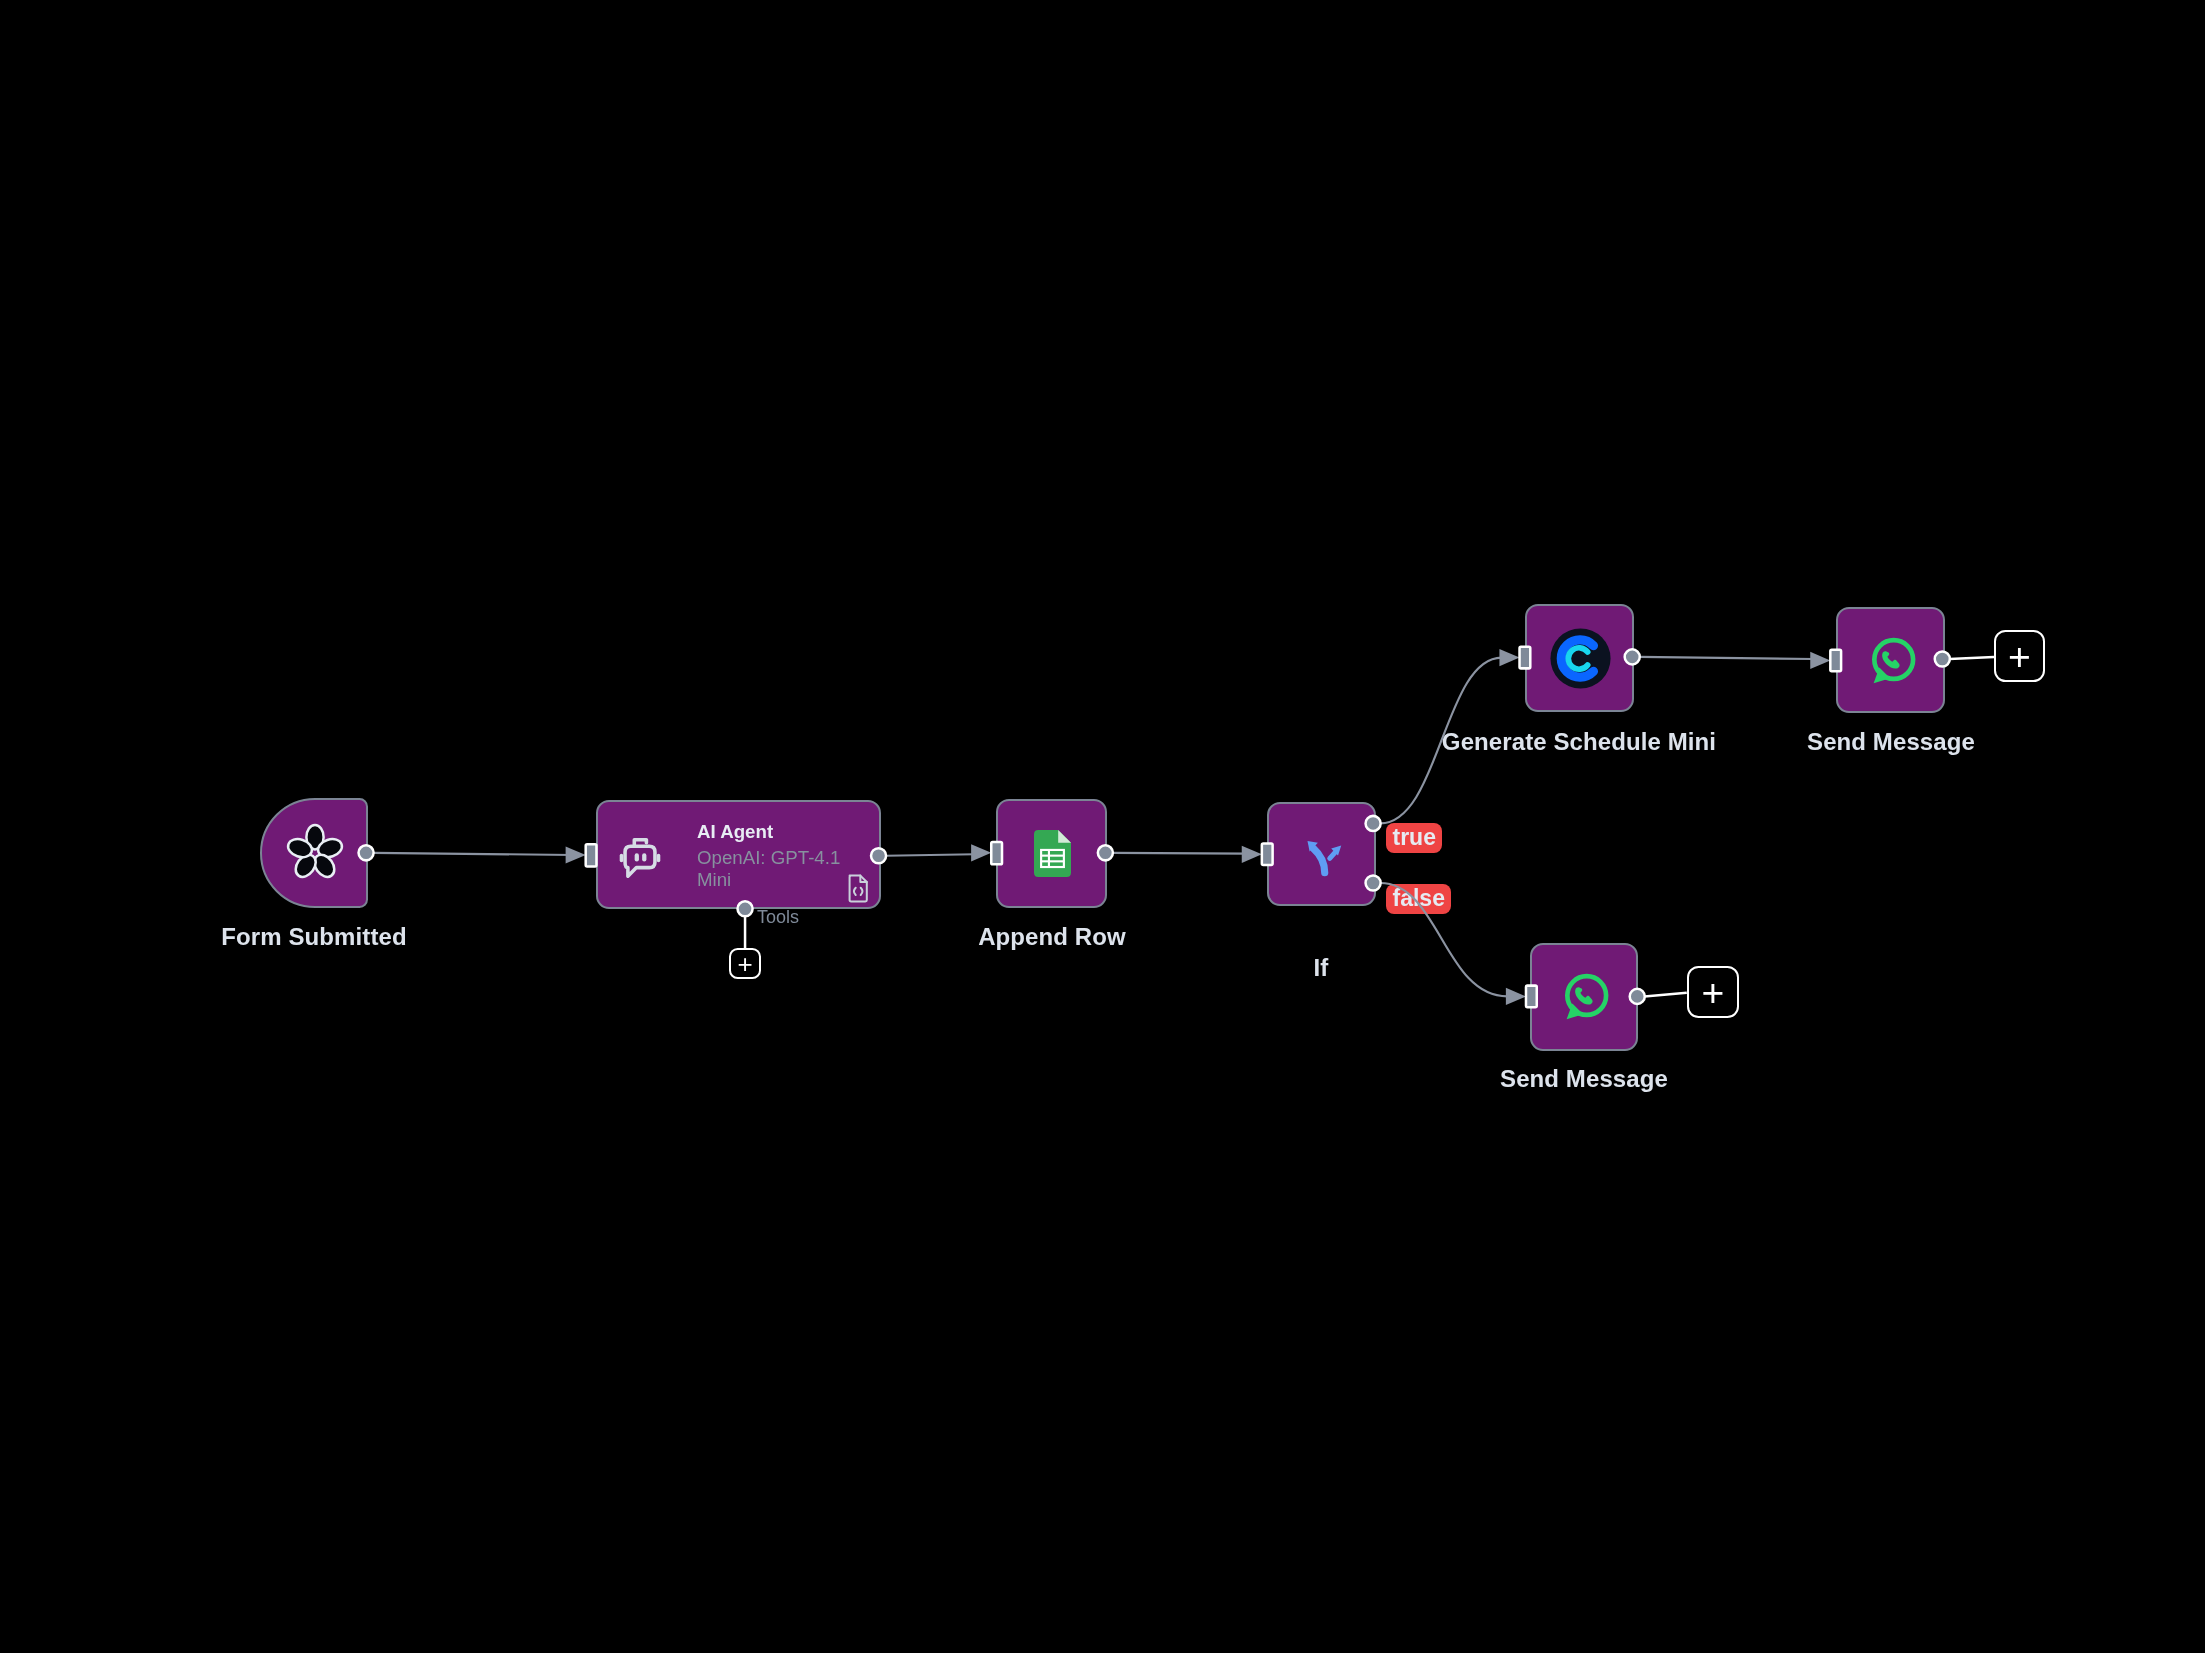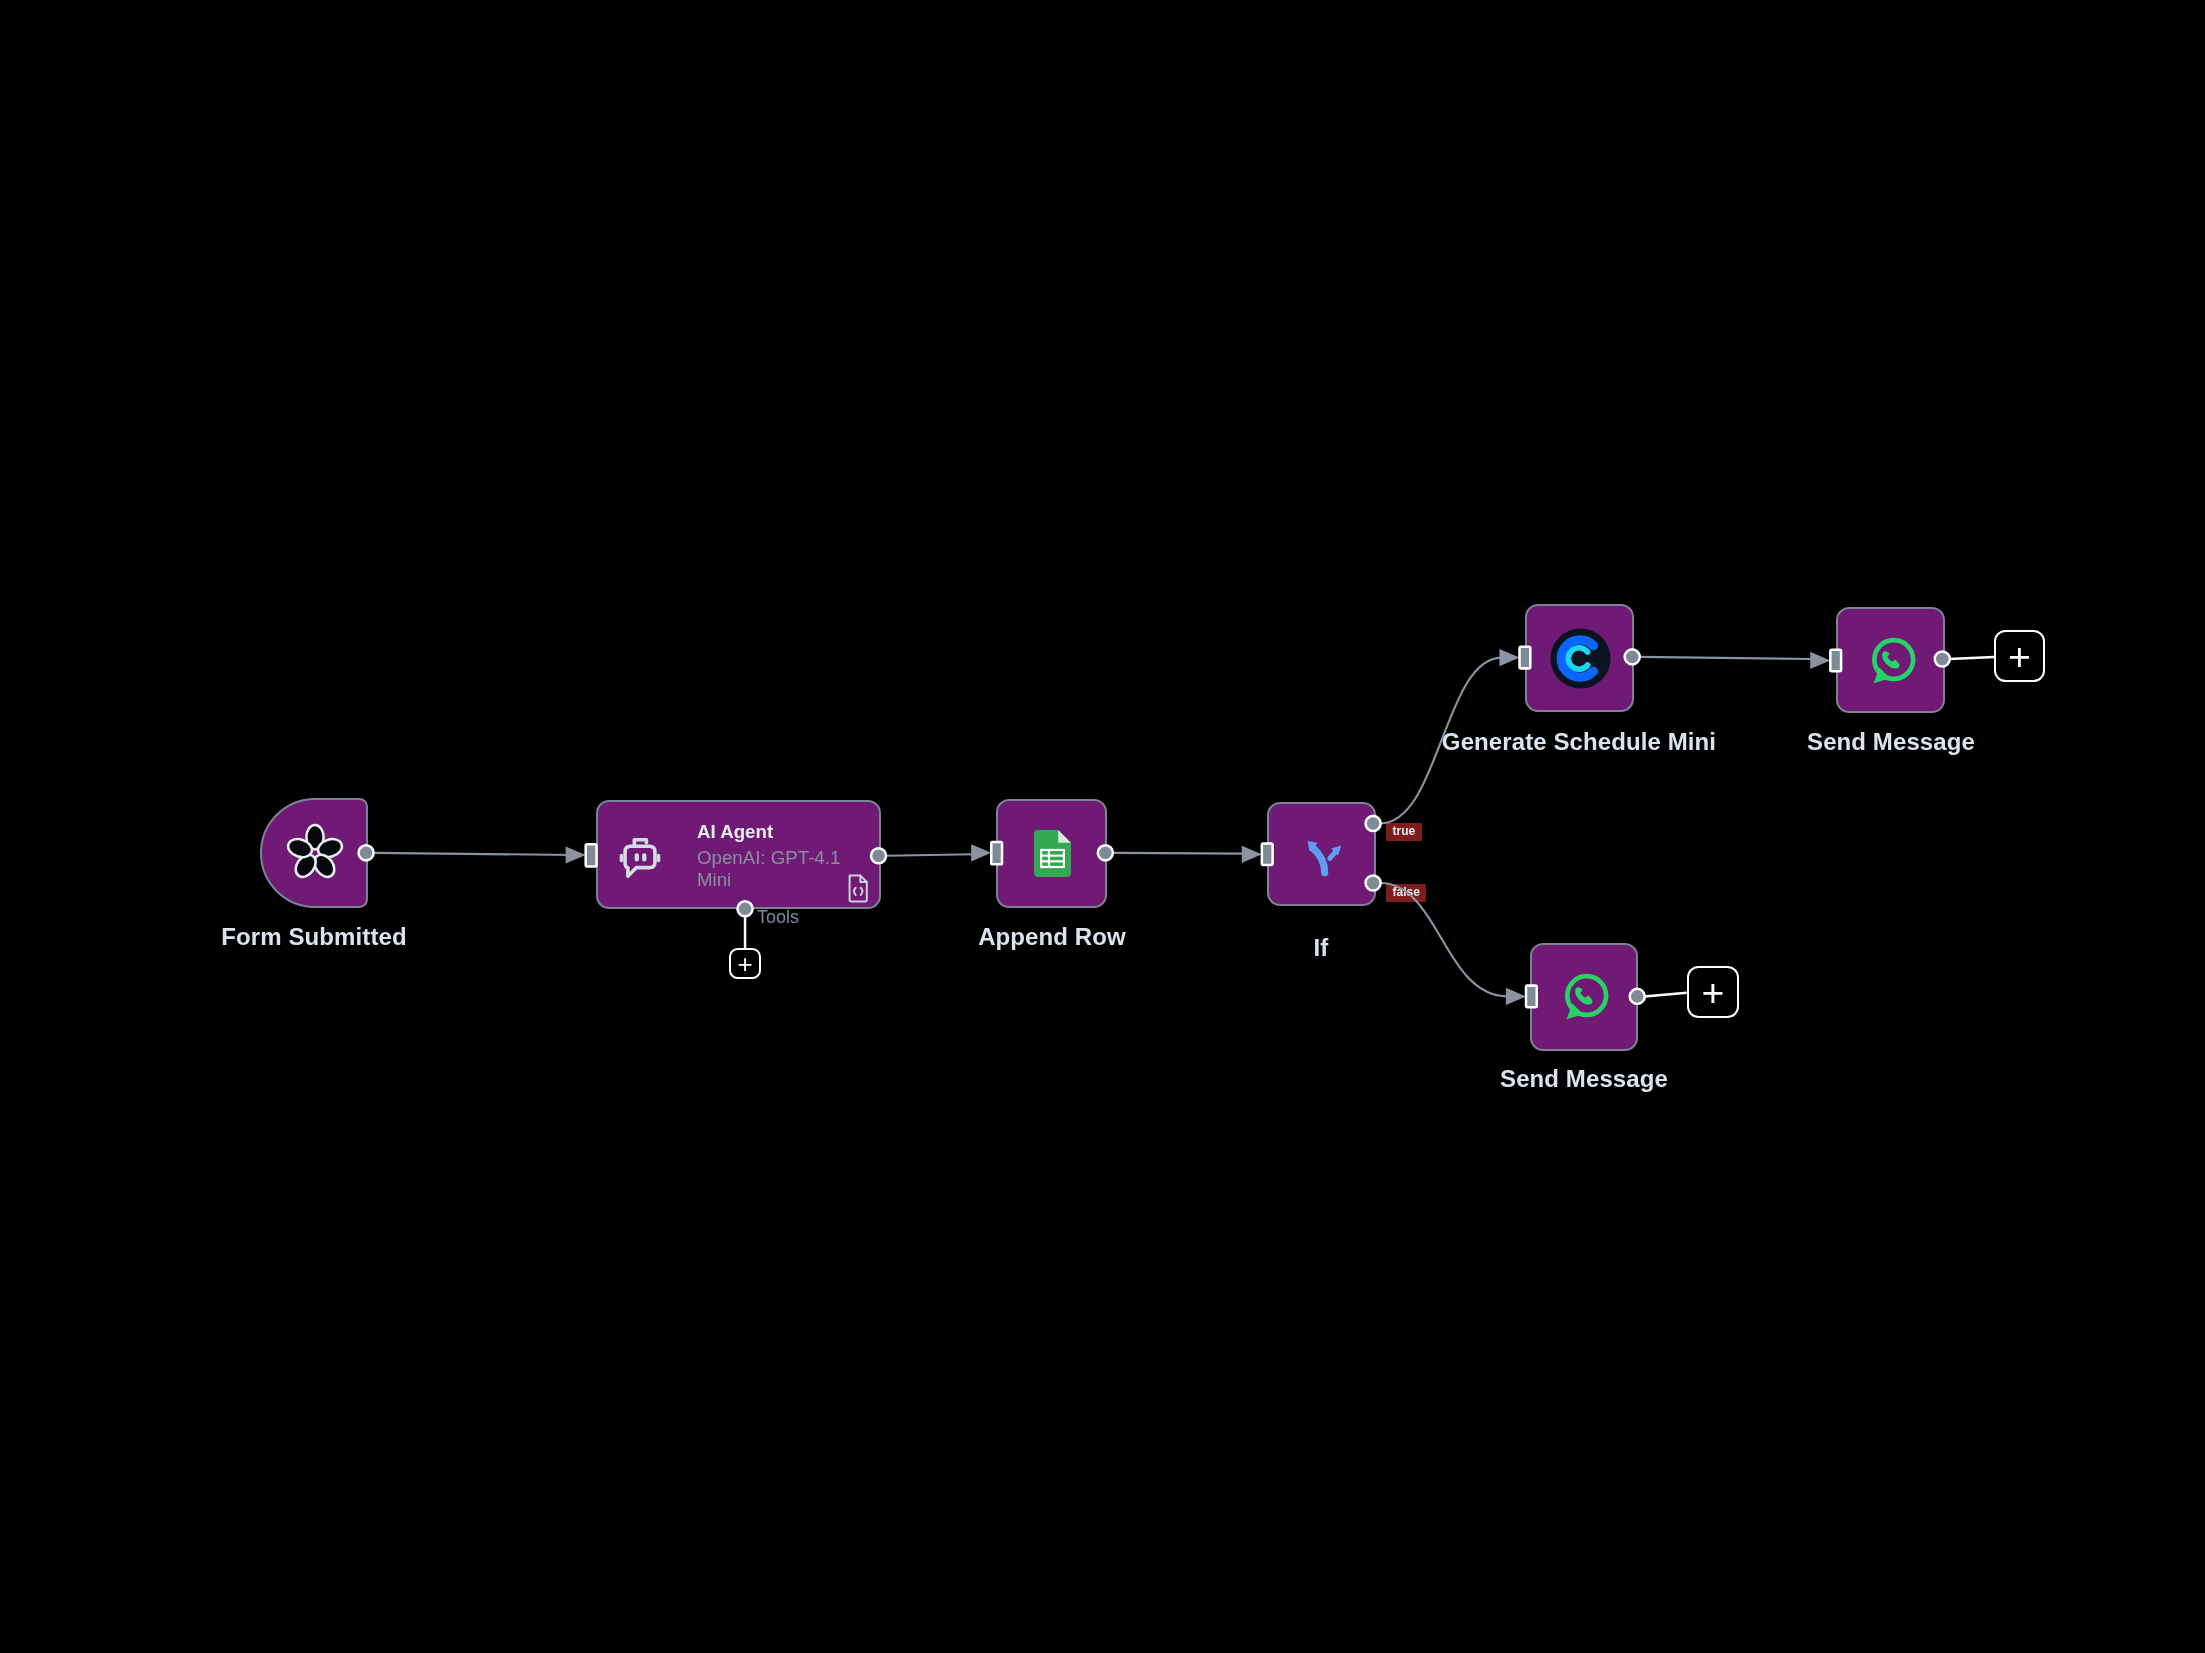--- a/index.html
+++ b/index.html
@@ -2,22 +2,22 @@
 <html style="font-size:11.5px"><head>
 <meta charset="utf-8">
 <style>
   html,body{margin:0;padding:0;background:#000;}
   .canvas{position:relative;width:2205px;height:1654px;background:#000;overflow:hidden;
           font-family:"Liberation Sans",sans-serif;}
   .node{position:absolute;background:#701a75;border:2.2px solid #7b8494;border-radius:13px;box-sizing:border-box;}
   .node-icon{position:absolute;}
   .node-label{position:absolute;transform:translateX(-50%);white-space:nowrap;
               color:#dde3ec;font-size:24px;font-weight:700;letter-spacing:0.1px;}
-  .chip{position:absolute;background:#7f1d1d;color:#e6ebf2;font-size:12px;font-weight:600;
-        padding:2.2px 6.5px;border-radius:1px;line-height:1.1;}
+  .chip{position:absolute;background:#ef4444;color:#e6ebf2;font-size:23px;font-weight:600;
+        padding:2.2px 6.5px;border-radius:8px;line-height:1.1;}
   .plus-btn{position:absolute;box-sizing:border-box;background:#000;border:2.9px solid #fff;
             border-radius:11.5px;color:#fff;display:flex;align-items:center;justify-content:center;
             font-size:39px;font-weight:300;z-index:6;line-height:1;}
   .plus-btn.small{border-width:2.2px;border-radius:8.6px;font-size:26px;}
   .ai-title{color:#e8edf4;font-size:18.7px;font-weight:700;}
   .ai-subtitle{color:#87919f;font-size:18.7px;font-weight:400;margin-top:4px;}
   .tools-label{position:absolute;color:#7f8a99;font-size:18px;font-weight:400;}
   .overlay{position:absolute;left:0;top:0;z-index:5;pointer-events:none;}
   .conn{stroke:#8b93a1;stroke-width:3;fill:none;}
   .conn-white{stroke:#fff;stroke-width:3.5;fill:none;}
@@ -86,21 +86,21 @@
   <div class="node" style="left:1267px;top:802px;width:109px;height:104px;">
     <svg class="node-icon" style="left:32px;top:27px;" width="46" height="46" viewBox="0 0 64 64">
       <path d="M33,58 C33,45 27,33 17,24" fill="none" stroke="#5f9df3" stroke-width="10" stroke-linecap="round"></path>
       <polygon points="9,14 23.5,16.5 12,28.5" fill="#5f9df3"></polygon>
       <path d="M40,38 L49,28" fill="none" stroke="#5f9df3" stroke-width="7" stroke-linecap="round"></path>
       <polygon points="56,20 51.5,34 42,24.5" fill="#5f9df3"></polygon>
     </svg>
   </div>
   <div class="chip" style="left:1386px;top:823px;">true</div>
   <div class="chip" style="left:1386px;top:884px;">false</div>
-  <div class="node-label" style="left:1321px;top:934px;">If</div>
+  <div class="node-label" style="left:1321px;top:954px;">If</div>
 
   <div class="node" style="left:1525px;top:604px;width:109px;height:108px;">
     <svg class="node-icon" style="left:22px;top:21px;" width="63" height="63" viewBox="0 0 88 88">
       <circle cx="44" cy="44" r="42" fill="#0b1220"></circle>
       <path d="M62,26 A26,26 0 1 0 62,62" fill="none" stroke="#0a66ff" stroke-width="13" stroke-linecap="round"></path>
       <path d="M54,35 A15,15 0 1 0 54,53" fill="none" stroke="#18d6ee" stroke-width="8" stroke-linecap="round"></path>
     </svg>
   </div>
   <div class="node-label" style="left:1579px;top:728px;">Generate Schedule Mini</div>
 

